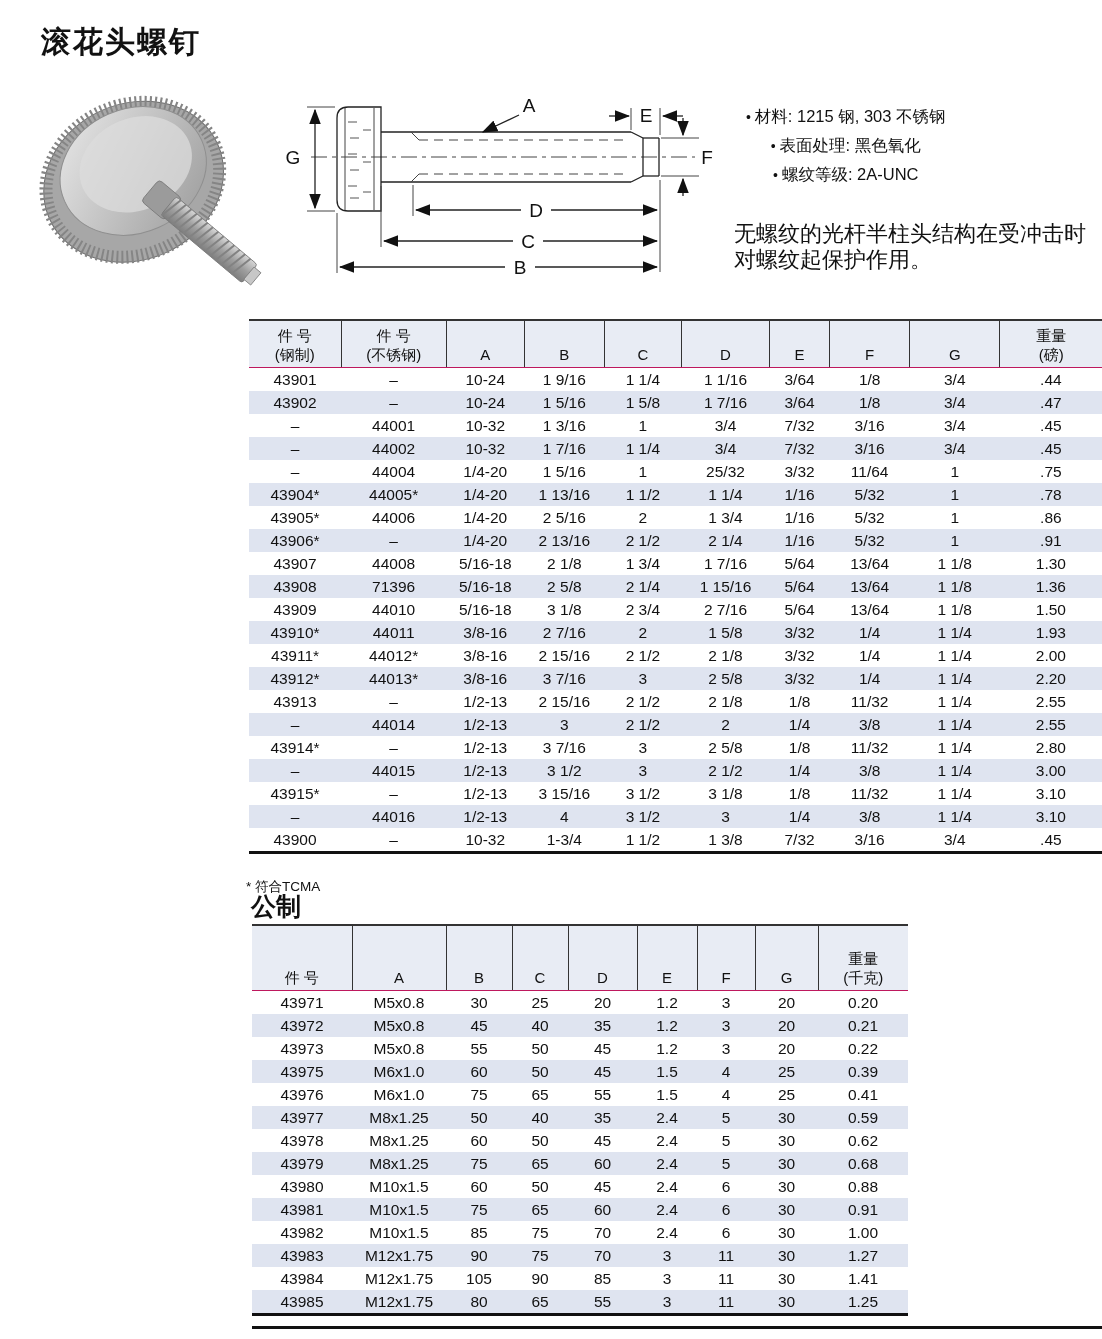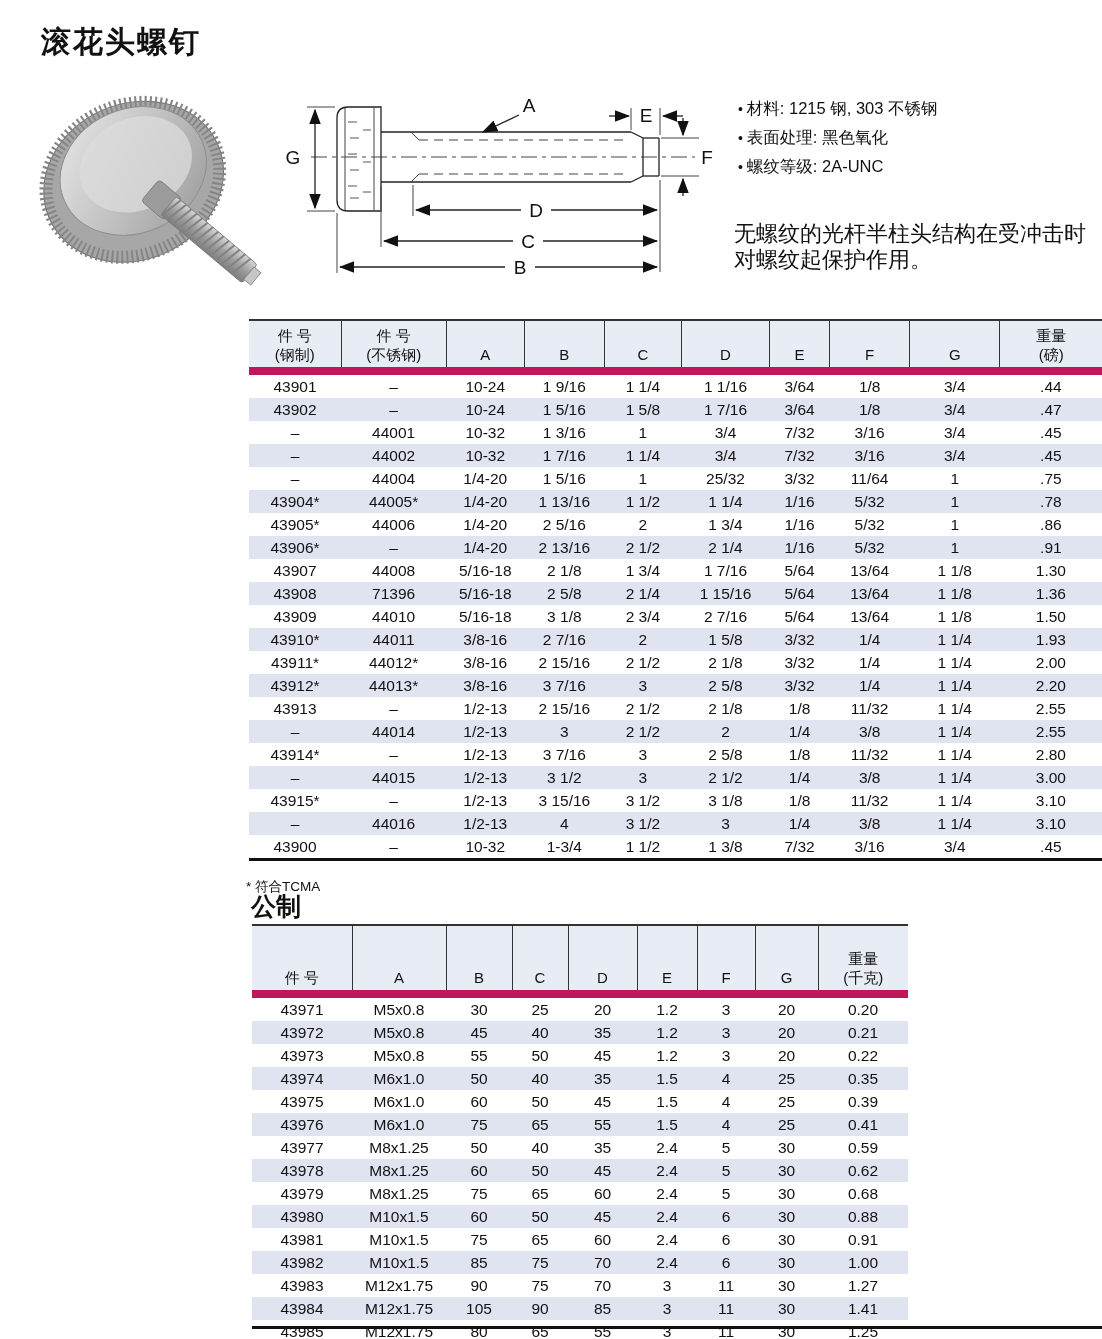--- a/index.html
+++ b/index.html
@@ -5,31 +5,31 @@
   html,body{margin:0;padding:0;background:#fff;}
   body{width:1102px;height:1339px;position:relative;overflow:hidden;
        font-family:"Liberation Sans","DejaVu Sans",sans-serif;color:#111;}
 
   .page-title{position:absolute;left:35px;top:16px;font-size:30px;font-weight:bold;
               letter-spacing:2px;margin:6px;}
 
   .photo-svg{position:absolute;left:22px;top:78px;}
   .diagram-svg{position:absolute;left:283px;top:80px;}
 
-  .spec-list{position:absolute;left:734px;top:90px;margin:4px;padding:0;list-style:none;
-             font-size:16.5px;line-height:28px;}
+  .spec-list{position:absolute;left:734px;top:90px;margin:12px;padding:0;list-style:none;
+             font-size:16.5px;line-height:28px;text-align:center;}
   .spec-list li::before{content:"•  ";font-size:14px;}
 
   .note-text{position:absolute;left:734px;top:221px;width:352px;margin:0;
              font-size:22px;line-height:26px;}
 
   table{border-collapse:collapse;table-layout:fixed;
         border-top:2px solid #333;border-bottom:3px solid #111;}
   th{background:#e8ecf4;font-weight:400;white-space:pre-line;vertical-align:bottom;
-     padding:3px 0 3px;font-size:15px;border-bottom:8px solid #be185d;line-height:19px;}
+     padding:3px 0 3px;font-size:15px;border-bottom:1px solid #be185d;line-height:19px;}
   th + th{border-left:1px solid #333;}
   td{text-align:center;padding:0;font-size:15.5px;height:23px;line-height:23px;}
   tbody tr:nth-child(even){background:#dfe4f0;}
 
   .inch-table{position:absolute;left:249px;top:319px;width:853px;}
   .inch-table th{height:40px;}
   .metric-table{position:absolute;left:252px;top:924px;width:656px;}
   .metric-table th{height:58px;}
 
   .footnote{position:absolute;left:246px;top:878px;font-size:13.5px;margin:0;}
@@ -531,31 +531,20 @@
         <td>M5x0.8</td>
         <td>55</td>
         <td>50</td>
         <td>45</td>
         <td>1.2</td>
         <td>3</td>
         <td>20</td>
         <td>0.22</td>
       </tr>
       <tr>
-        <td>43974</td>
-        <td>M6x1.0</td>
-        <td>50</td>
-        <td>40</td>
-        <td>35</td>
-        <td>1.5</td>
-        <td>4</td>
-        <td>25</td>
-        <td>0.35</td>
-      </tr>
-      <tr>
         <td>43975</td>
         <td>M6x1.0</td>
         <td>60</td>
         <td>50</td>
         <td>45</td>
         <td>1.5</td>
         <td>4</td>
         <td>25</td>
         <td>0.39</td>
       </tr>

